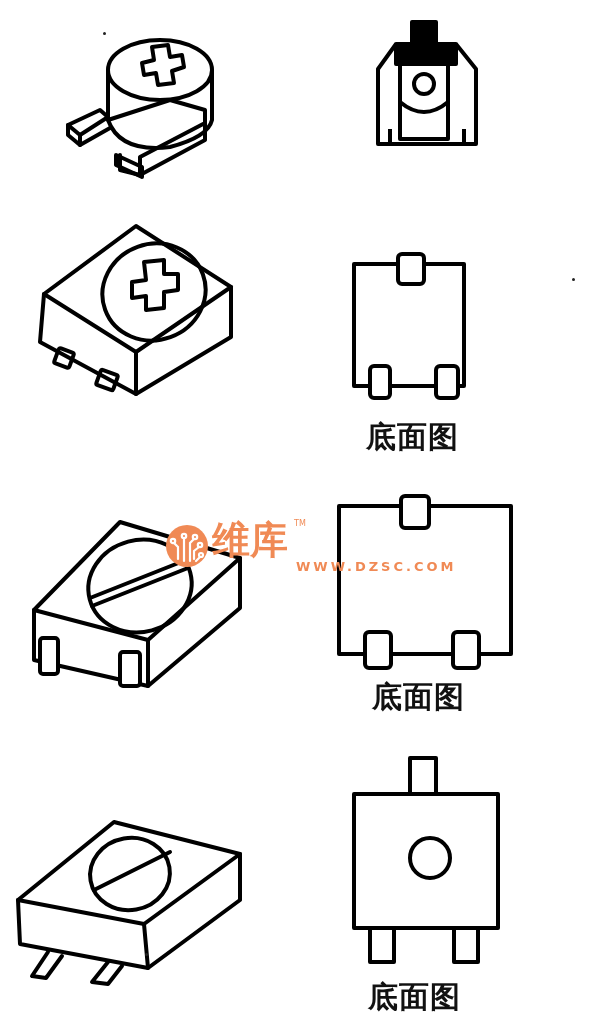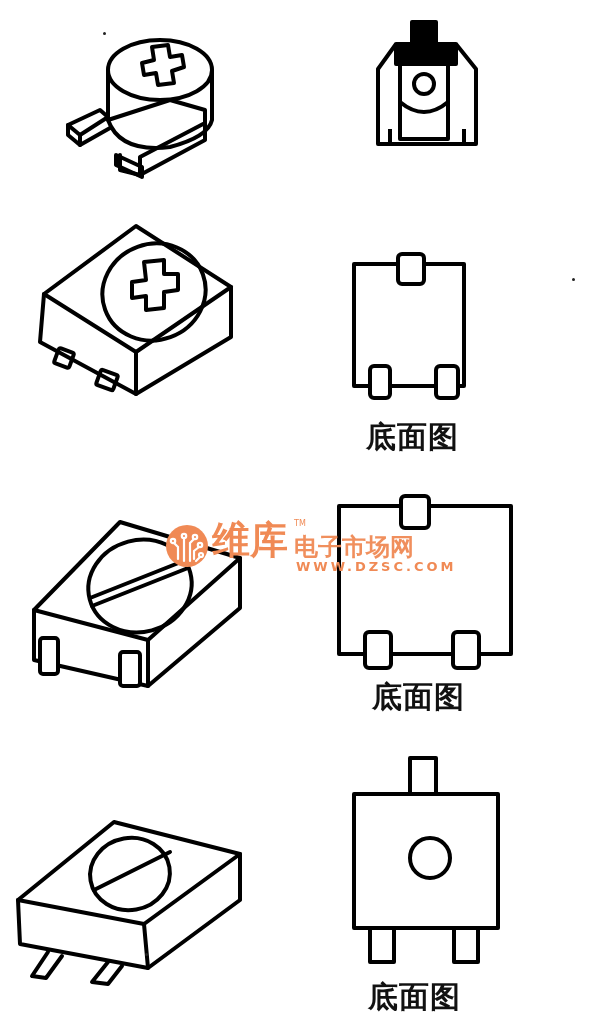--- a/index.html
+++ b/index.html
@@ -157,15 +157,14 @@
           <circle cx="29" cy="12" r="2.2"></circle>
         <path d="M28 34 L28 26 L33 22"></path>
           <circle cx="34" cy="20" r="2.2"></circle>
         <path d="M30 36 L34 32"></path>
           <circle cx="35" cy="30" r="2"></circle>
       </g>
     </svg>
   </div>
   <div class="wm-main">维库</div>
   <div class="wm-tm">TM</div>
-  <div class="wm-sub">电子市场网</div>
   <div class="wm-url">WWW.DZSC.COM</div>
 </div>
 
 </body></html>

